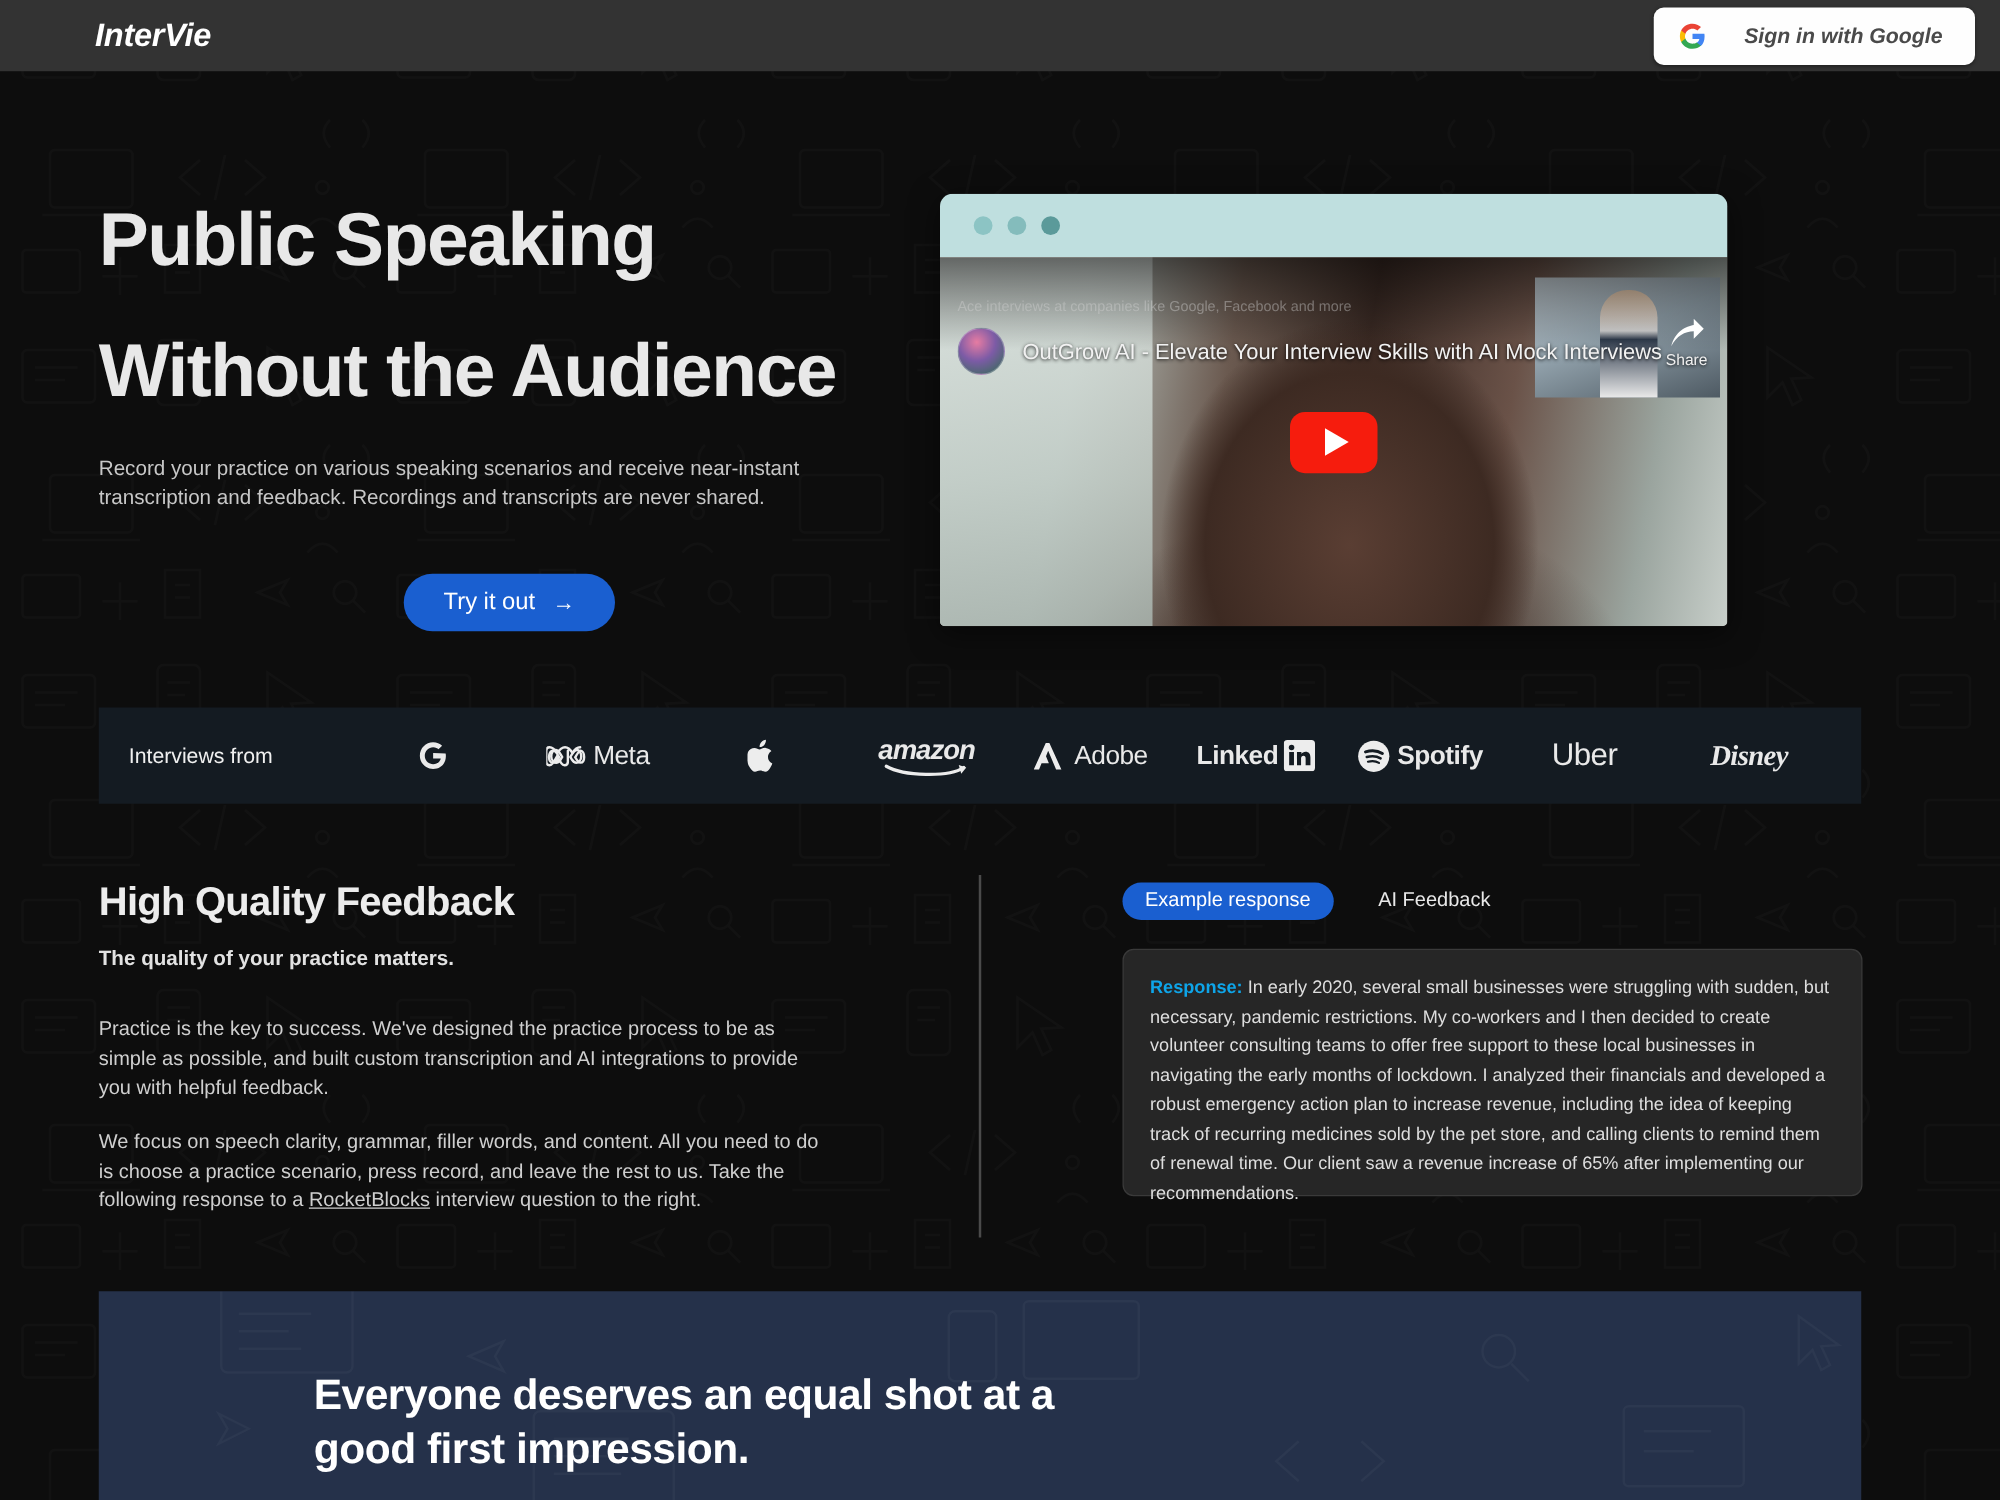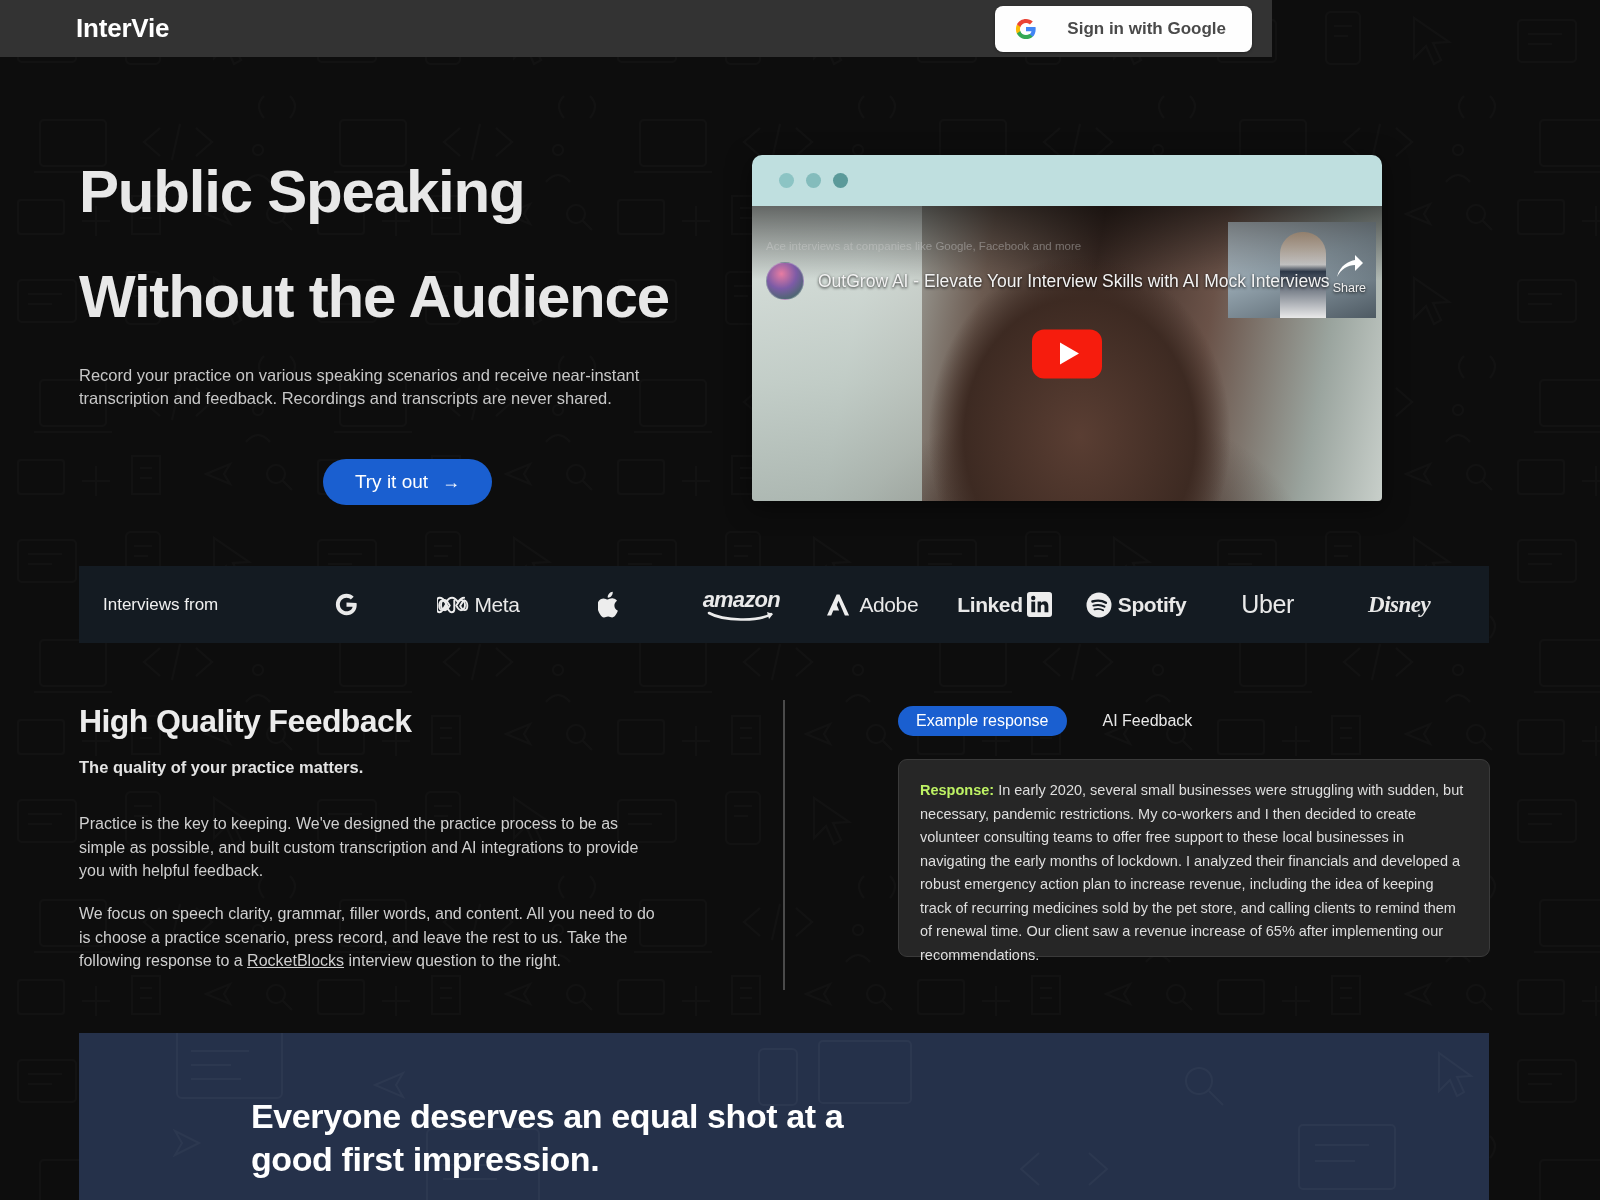--- a/index.html
+++ b/index.html
@@ -16,25 +16,26 @@
     overflow: hidden;
   }
   
   #bg-pattern {
     position: absolute; inset: 0;
     opacity: 0.55;
     pointer-events: none;
   }
   
   #topbar {
-    position: absolute; top: 0; left: 0; width: 1272px; height: 57px;
+    position: absolute; top: 0; left: 0; width: 1600px; height: 57px;
     background: #333333;
     display: flex; align-items: center; justify-content: space-between;
     padding: 0 20px 0 76px;
     z-index: 20;
+    font-style: italic;
   }
   #logo {
     color: #ffffff; font-size: 26px; font-weight: bold; letter-spacing: -0.2px;
   }
   #google-btn {
     display: flex; align-items: center; gap: 30px;
     background: #fefefe; border-radius: 8px;
     height: 46px; padding: 0 26px 0 20px;
     cursor: pointer;
     box-shadow: 0 1px 3px rgba(0,0,0,.35);
@@ -200,21 +201,21 @@
   .tab.active { background: #1a5fd0; color: #ffffff; }
   #response-card {
     position: absolute; left: 898px; top: 759px;
     width: 592px; height: 198px;
     background: #262626; border: 1px solid #3a3a3a; border-radius: 9px;
     padding: 19px 21px;
   }
   #response-text {
     color: #dedede; font-size: 14.5px; line-height: 23.5px;
   }
-  #response-text b { color: #bef264; }
+  #response-text b { color: #0ea5e9; }
   
   #blue-band {
     position: absolute; left: 79px; top: 1033px;
     width: 1410px; height: 167px;
     background: #25314a;
     overflow: hidden;
   }
   #blue-pattern { position: absolute; inset: 0; opacity: .5; }
   #blue-heading {
     position: absolute; left: 172px; top: 62px;
@@ -377,21 +378,21 @@
       <span class="brand-text" style="font-weight:normal;font-size:25px;">Uber</span>
     </div>
 
     <div class="logo-cell">
       <span class="brand-text" style="font-family:'Liberation Serif',serif;font-style:italic;font-size:23px;letter-spacing:-.5px;">Disney</span>
     </div>
   </div>
 
   <div id="fb-title">High Quality Feedback</div>
   <div id="fb-sub">The quality of your practice matters.</div>
-  <div class="fb-para" id="fb-p1">Practice is the key to keeping. We've designed the practice process to be as simple as possible, and built custom transcription and AI integrations to provide you with helpful feedback.</div>
+  <div class="fb-para" id="fb-p1">Practice is the key to success. We've designed the practice process to be as simple as possible, and built custom transcription and AI integrations to provide you with helpful feedback.</div>
   <div class="fb-para" id="fb-p2">
     <span>We focus on speech clarity, grammar, filler words, and content. All you need to do is choose a practice scenario, press record, and leave the rest to us. Take the following response to a </span><a href="#">RocketBlocks</a><span> interview question to the right.</span>
   </div>
 
   <div id="divider"></div>
 
   <div id="tabs">
     <button class="tab active">Example response</button>
     <button class="tab">AI Feedback</button>
   </div>

